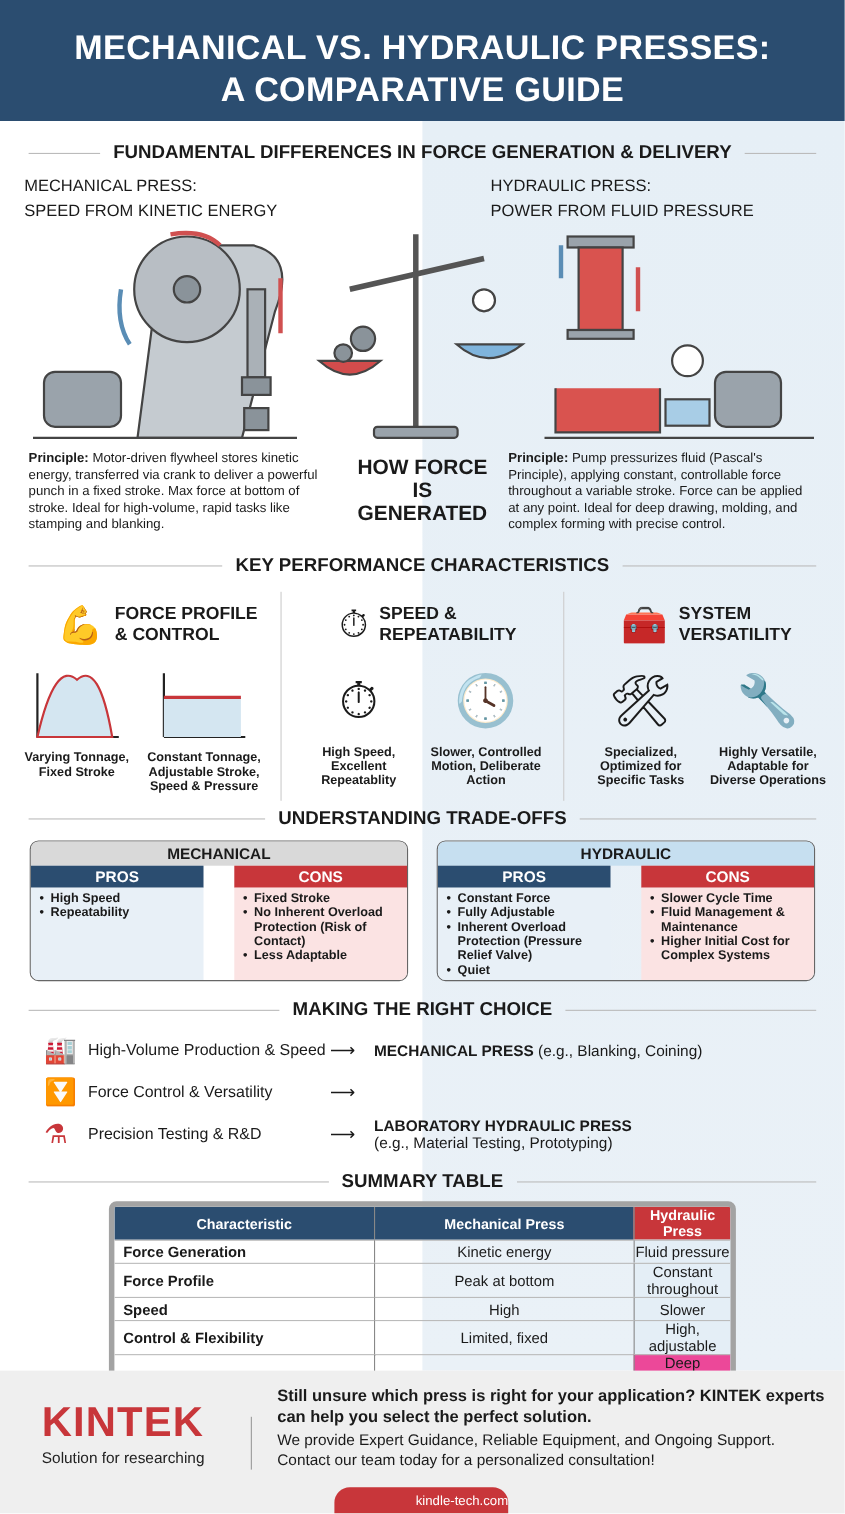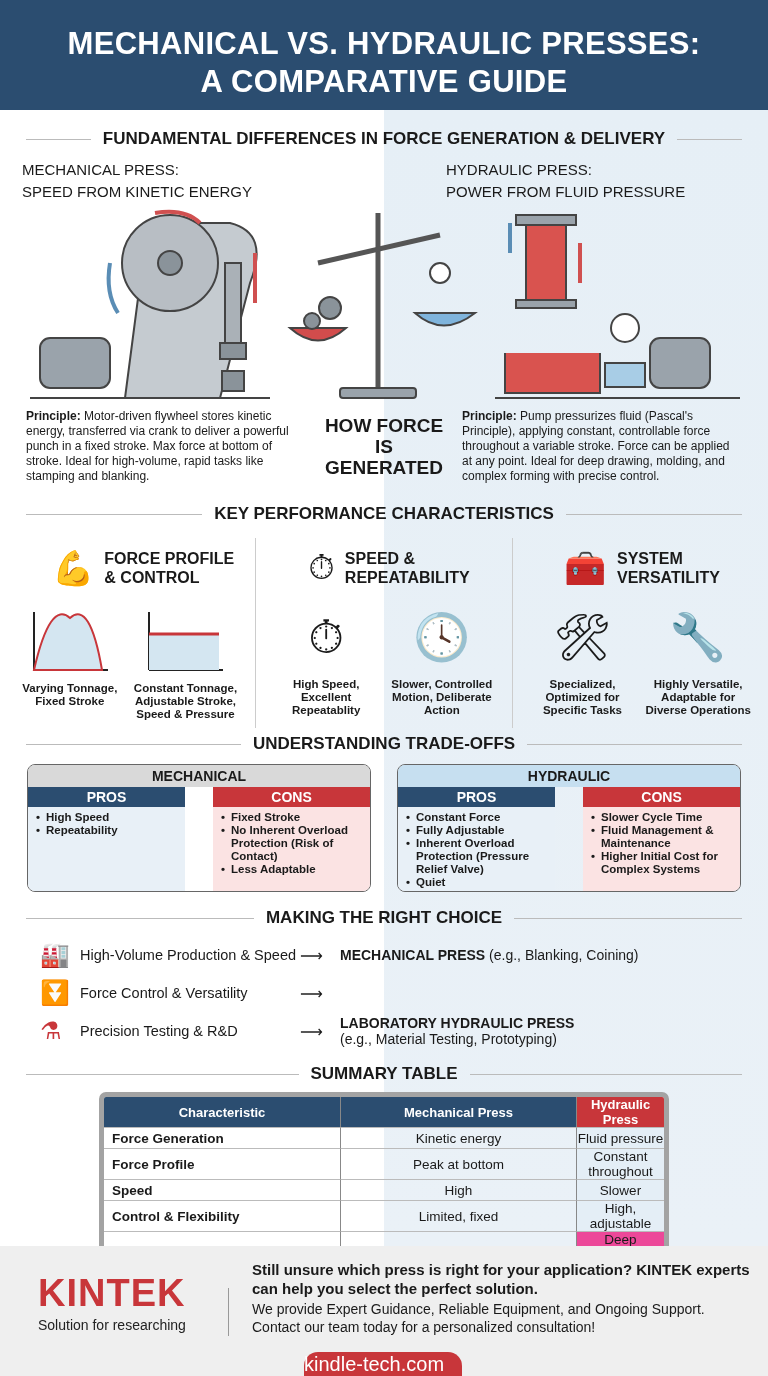--- a/index.html
+++ b/index.html
@@ -47,21 +47,21 @@
 td:first-child{text-align:left;font-weight:700;padding-left:8px}
 td+td,th+th{border-left:1px solid #888}
 .footer{position:absolute;left:0;top:1246px;width:768px;height:130px;background:#efefef}
 .logo{position:absolute;left:38px;top:26px}
 .logo .k{font-weight:700;font-size:38px;color:#c8363a;letter-spacing:1px}
 .logo .s{font-size:14px;color:#222;margin-top:2px}
 .vline{position:absolute;left:228px;top:42px;width:1px;height:48px;background:#999}
 .ftext{position:absolute;left:252px;top:14px;width:500px}
 .ftext .h{font-weight:700;font-size:15px;line-height:19px}
 .ftext .p{font-size:14px;line-height:18px;margin-top:2px}
-.url{position:absolute;left:304px;top:106px;width:158px;height:24px;background:#c8363a;color:#fff;text-align:left;font-size:20px;line-height:24px;border-radius:14px 14px 0 0}
+.url{position:absolute;left:304px;top:106px;width:158px;height:24px;background:#c8363a;color:#fff;text-align:right;font-size:12px;line-height:24px;border-radius:14px 14px 0 0}
 </style>
 </head>
 <body>
 
 <div class="bg-split"></div>
 
 <div class="header">
   <div>MECHANICAL VS. HYDRAULIC PRESSES:</div>
   <div>A COMPARATIVE GUIDE</div>
 </div>

